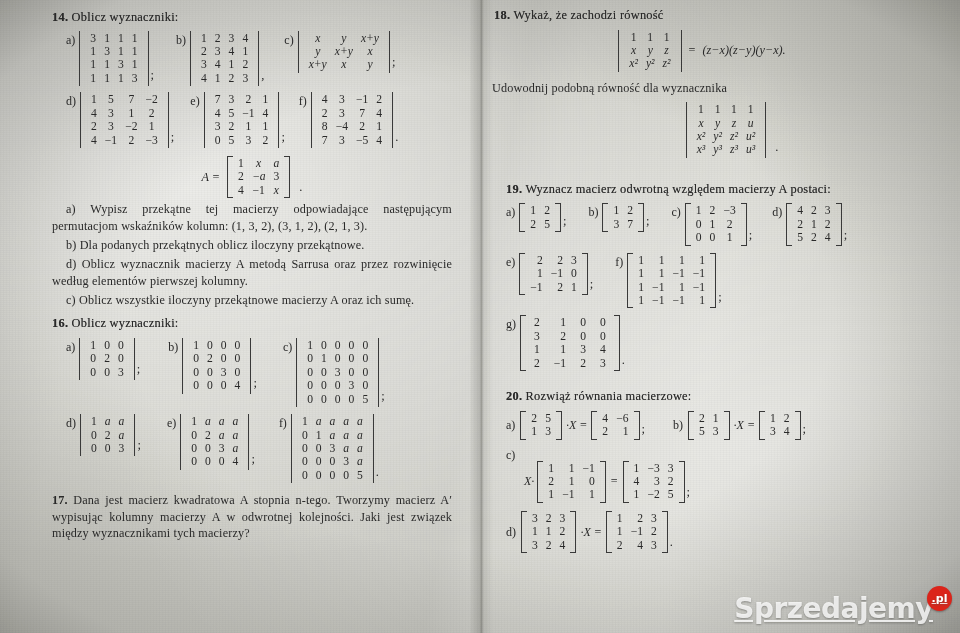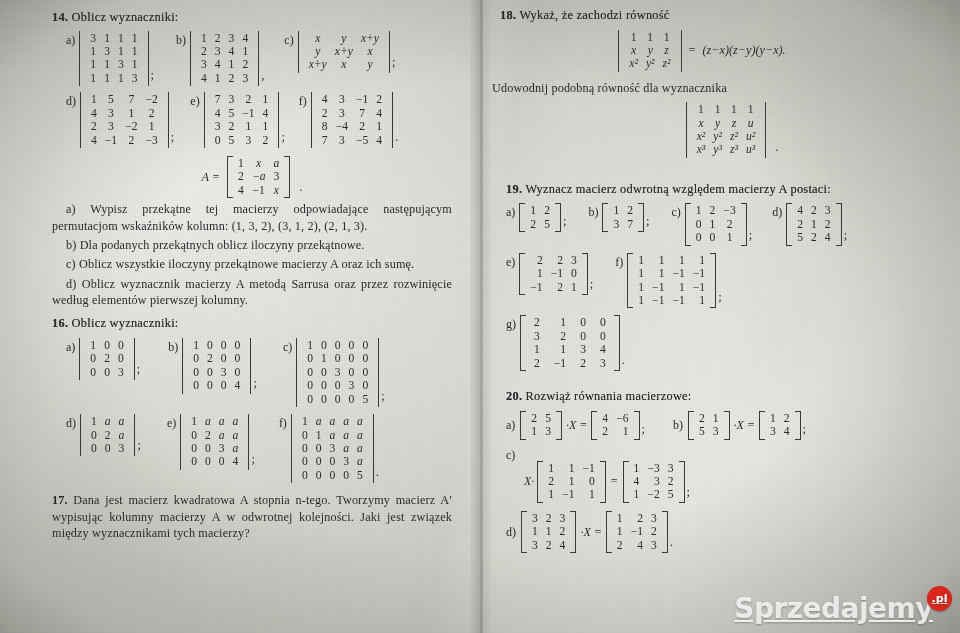--- a/index.html
+++ b/index.html
@@ -356,22 +356,22 @@
                     </tr>
               </tbody>
                 </table>
             </span>
             <span class="tail">.</span>
           </div>
         </div>
 
         <div class="para indent">a) Wypisz przekątne tej macierzy odpowiadające następującym permutacjom wskaźników kolumn: (1, 3, 2), (3, 1, 2), (2, 1, 3).</div>
         <div class="para indent">b) Dla podanych przekątnych oblicz iloczyny przekątnowe.</div>
+        <div class="para indent">d) Oblicz wyznacznik macierzy A metodą Sarrusa oraz przez rozwinięcie według elementów pierwszej kolumny.</div>
         <div class="para indent">c) Oblicz wszystkie iloczyny przekątnowe macierzy A oraz ich sumę.</div>
-        <div class="para indent">d) Oblicz wyznacznik macierzy A metodą Sarrusa oraz przez rozwinięcie według elementów pierwszej kolumny.</div>
       </div>
 
       <div class="ex" style="margin-top:8px;">
         <div class="head">
           <span class="num">16.</span>
           <span>Oblicz wyznaczniki:</span>
         </div>
 
         <div class="row" style="margin-top:6px;">
           <div class="item" style="margin-left:14px;">
@@ -599,21 +599,21 @@
         </div>
       </div>
 
     </div>
   </div>
 
   <div class="page right">
     <div class="col right">
 
       <div class="ex">
-        <div class="head" style="margin-left:8px;">
+        <div class="head" style="margin-left:2px;">
           <span class="num">18.</span>
           <span>Wykaż, że zachodzi równość</span>
         </div>
 
         <div class="center" style="margin-top:6px;">
           <div class="eqline">
             <span class="mat det">
               <table>
                   <tbody>
                 <tr>

